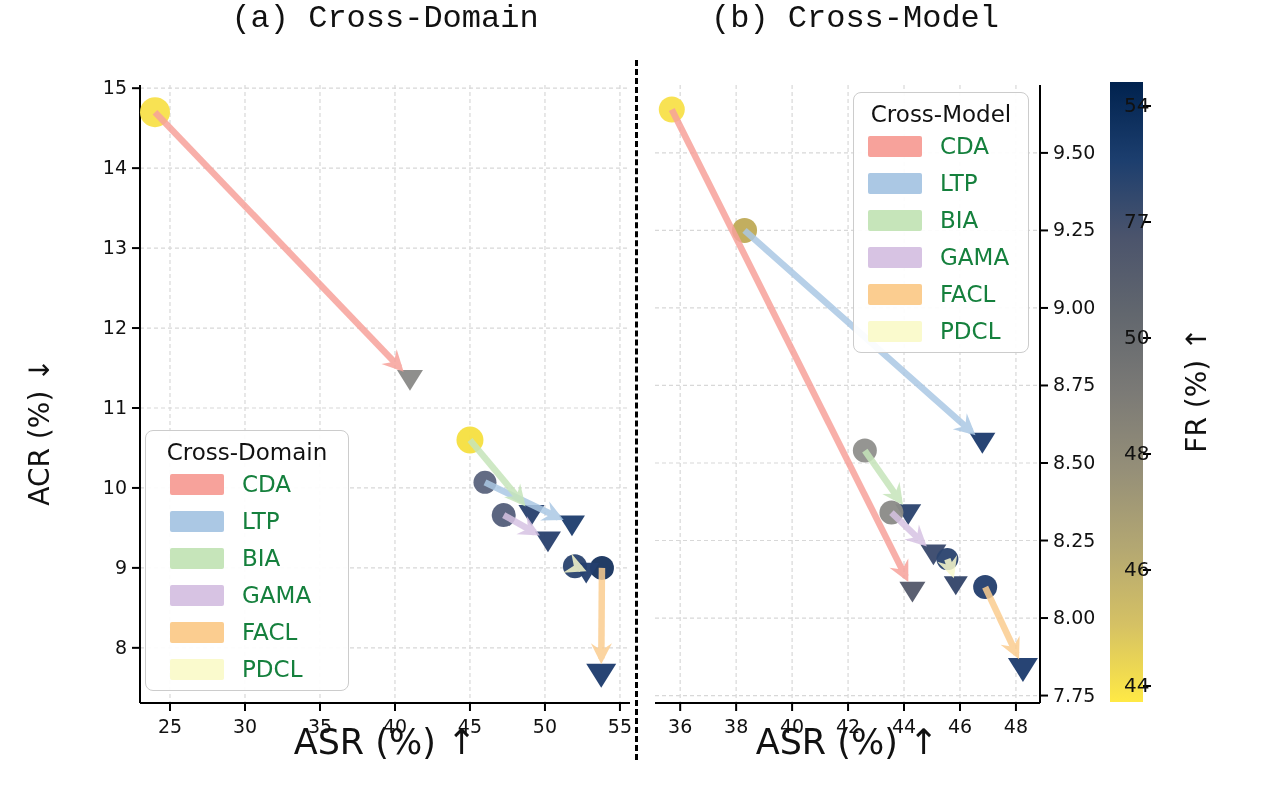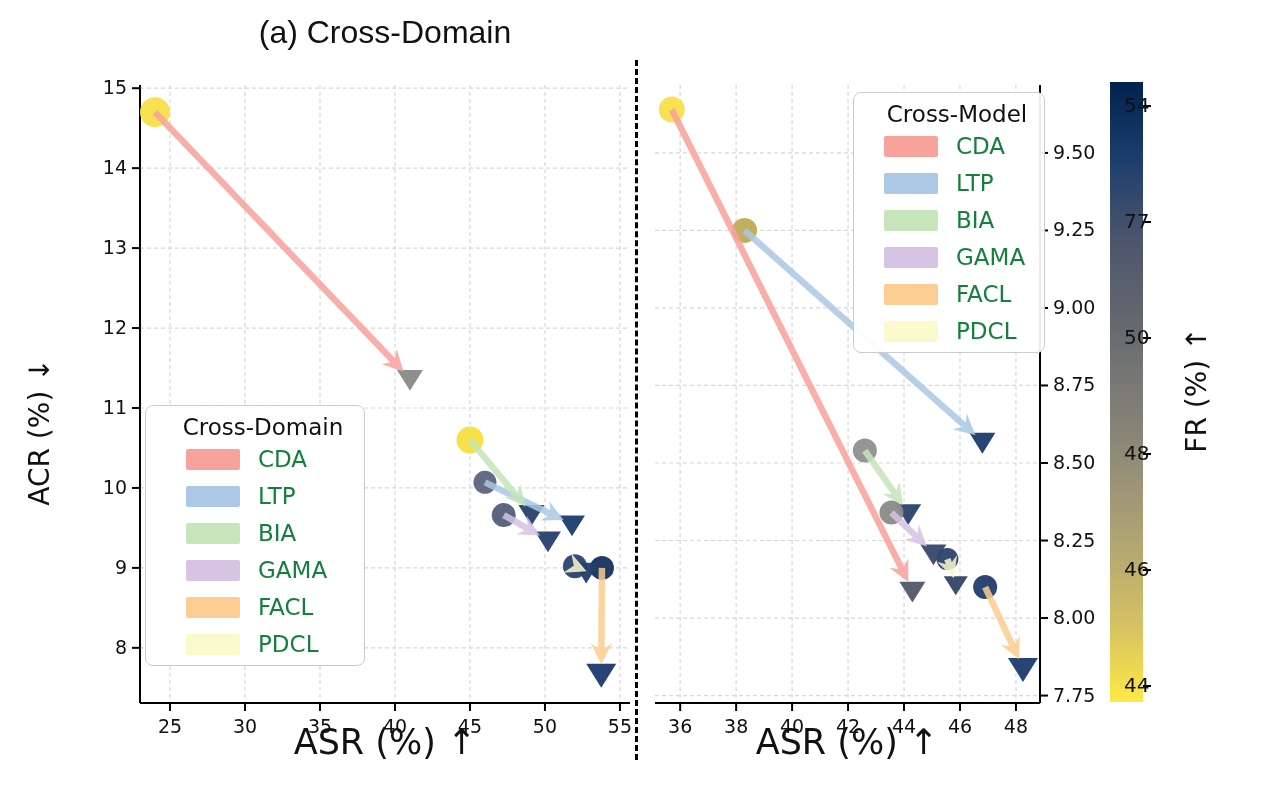--- a/index.html
+++ b/index.html
@@ -1,35 +1,35 @@
 <!DOCTYPE html>
 <html><head>
 <meta charset="utf-8">
 <style>
   html,body{margin:0;padding:0;background:#fff;}
   #figure{position:relative;width:1277px;height:785px;background:#ffffff;overflow:hidden;
           font-family:"DejaVu Sans","Liberation Sans",sans-serif;}
   #plot-svg{position:absolute;left:0;top:0;z-index:1;}
-  .panel-title{position:absolute;top:14px;width:520px;text-align:center;z-index:2;
-               font-family:Liberation Sans, sans-serif;font-size:32px;color:#111;}
+  .panel-title{position:absolute;top:0;width:520px;text-align:center;z-index:2;
+               font-family:Liberation Mono, monospace;font-size:32px;color:#111;}
   #title-a{left:125px;}
   #title-b{left:595px;}
   .axis-xlabel{position:absolute;width:400px;text-align:center;top:722px;z-index:2;
                font-size:35px;color:#111;}
   #xlabel-a{left:185px;}
   #xlabel-b{left:647px;}
   .vlabel{position:absolute;width:260px;height:40px;line-height:40px;text-align:center;
           font-size:28px;color:#111;transform:rotate(-90deg);z-index:2;}
   #ylabel-a{left:-90px;top:412px;}
   #cbar-label{left:1067px;top:370px;}
   #divider{position:absolute;left:635px;top:60px;height:700px;width:0;
            border-left:3px dashed #000;z-index:2;}
   .legend{position:absolute;background:rgba(255,255,255,0.92);border:1.5px solid #cccccc;
-          border-radius:8px;z-index:3;padding:8px 0 10px 16px;}
-  #legend-a{left:145px;top:405px;width:202px;}
+          border-radius:8px;z-index:3;padding:8px 0 10px 0;}
+  #legend-a{left:145px;top:430px;width:202px;}
   #legend-b{left:853px;top:92px;width:174px;}
   .legend-title{text-align:center;font-size:23px;color:#111;margin-bottom:8px;}
   .legend-row{display:flex;align-items:center;margin:0 0 15px 24px;height:22px;}
   #legend-b .legend-row{margin-left:14px;}
   .legend-row:last-child{margin-bottom:0;}
   .swatch{display:inline-block;width:54px;height:21px;border-radius:2px;margin-right:18px;}
   .legend-label{font-size:23px;color:#15803d;line-height:22px;}
   #colorbar{position:absolute;left:1110px;top:82px;width:33px;height:620px;z-index:2;}
   .cbar-tick{position:absolute;left:1143px;width:8px;height:0;border-top:2px solid #000;z-index:2;}
   .cbar-ticklabel{position:absolute;left:1124px;font-size:20px;color:#111;z-index:2;}
@@ -203,20 +203,21 @@
       <path d="M 943.78125 576.1272453587558 L 967.78125 576.1272453587558 L 955.78125 595.3272453587557 Z" fill="#34466a" opacity="0.96"></path>
       <line x1="671.7877906976745" y1="109.49673858504731" x2="905.6976914390132" y2="576.7159933432017" stroke="#f7a29b" stroke-width="6.5" opacity="0.85" marker-end="url(#ah-b-CDA)"></line>
       <line x1="744.5348837209301" y1="230.4300050175613" x2="971.1380444570922" y2="431.3368950692499" stroke="#abc8e4" stroke-width="6.5" opacity="0.85" marker-end="url(#ah-b-LTP)"></line>
       <line x1="864.8473837209302" y1="450.59056698444573" x2="899.6196932086801" y2="500.3151001685269" stroke="#c6e5ba" stroke-width="6.5" opacity="0.85" marker-end="url(#ah-b-BIA)"></line>
       <line x1="891.4280523255813" y1="512.6076266934269" x2="922.5793454533554" y2="542.5280031493971" stroke="#d7c3e3" stroke-width="6.5" opacity="0.85" marker-end="url(#ah-b-GAMA)"></line>
       <line x1="985.1598837209302" y1="587.0280983442049" x2="1016.5685453229803" y2="654.0671544228285" stroke="#fbcd90" stroke-width="6.5" opacity="0.85" marker-end="url(#ah-b-FACL)"></line>
       <line x1="947.3873546511627" y1="559.1204214751631" x2="952.0039970930233" y2="572.7641746111391" stroke="#fafacd" stroke-width="6.5" opacity="0.85" marker-end="url(#ah-b-PDCL)"></line>
     </svg>
 
   <div id="title-a" class="panel-title">(a) Cross-Domain</div>
+  <div id="title-b" class="panel-title">(b) Cross-Model</div>
 
   <div id="xlabel-a" class="axis-xlabel">ASR (%) ↑</div>
   <div id="xlabel-b" class="axis-xlabel">ASR (%) ↑</div>
   <div id="ylabel-a" class="vlabel">ACR (%) ↓</div>
 
   <div id="divider"></div>
 
   <div id="legend-a" class="legend">
     <div class="legend-title">Cross-Domain</div>
     <div id="legend-a-items">

